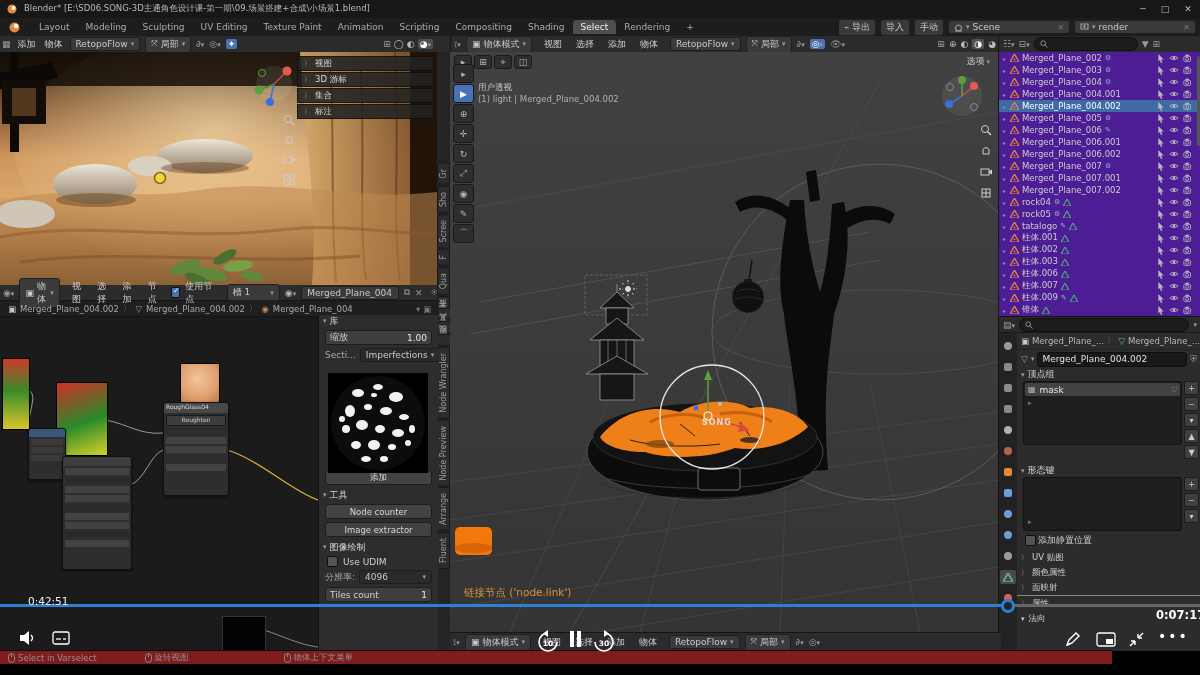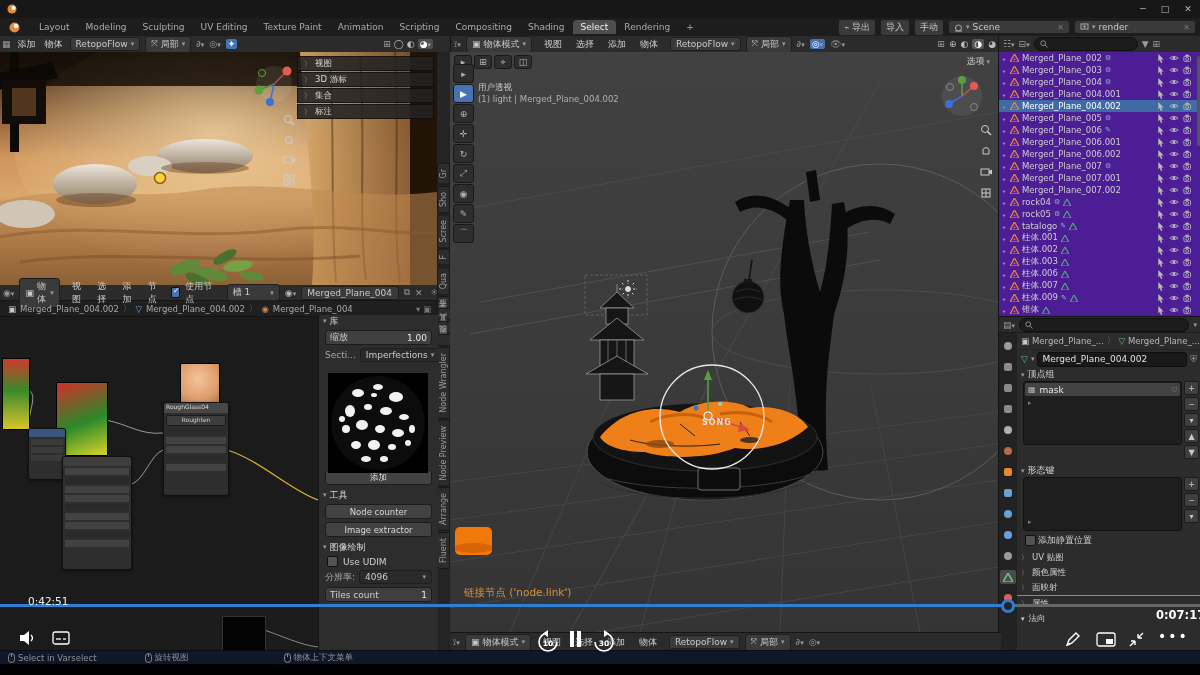--- a/index.html
+++ b/index.html
@@ -46,20 +46,21 @@
 </head>
 <body>
 
 <div id="app">
 
   <div class="abs row" id="titlebar" style="left:0;top:0;width:1200px;height:18px;background:#171717;border-bottom:1px solid #090909;">
     <svg width="12" height="12" style="margin-left:6px">
       <circle cx="6" cy="6" r="4.5" fill="#e8883a"></circle>
         <circle cx="7.5" cy="5" r="2" fill="#fff"></circle>
     </svg>
+    <span style="margin-left:6px;font-size:8.5px;color:#b9b9b9;white-space:nowrap;">Blender* [E:\SD06.SONG-3D主通角色设计课-第一期\09.场景搭建+合成\小场景1.blend]</span>
     <div style="margin-left:auto;display:flex;">
       <div style="width:22px;text-align:center;color:#bbb;">─</div>
       <div style="width:22px;text-align:center;color:#bbb;">□</div>
       <div style="width:24px;text-align:center;color:#bbb;">✕</div>
     </div>
   </div>
 
   <div class="abs row" id="menubar" style="left:0;top:18px;width:1200px;height:18px;background:#1d1d1d;border-bottom:1px solid #0e0e0e;">
     <svg width="13" height="13" style="margin-left:8px">
       <circle cx="6.5" cy="6.5" r="5" fill="#e8883a"></circle>
@@ -1525,21 +1526,21 @@
       </span>
     <span class="pill">
         <span style="font-size:8px;">⤧</span>
         <span>局部</span>
         <span class="caret">▾</span>
       </span>
     <span style="color:#9a9a9a;">∂<span class="caret">▾</span></span>
     <span style="color:#9a9a9a;">◎<span class="caret">▾</span></span>
   </div>
 
-  <div class="abs row" style="left:0;top:650px;width:1200px;height:14px;background:#0f172a;border-top:1px solid #0d0d0d;">
+  <div class="abs row" style="left:0;top:650px;width:1112px;height:14px;background:#7f1d1d;border-top:1px solid #0d0d0d;">
     <div class="row" id="status-items" style="gap:0;">
         <div class="statusitem" style="margin-left: 8px;">
           <span>
             <svg width="7" height="10" viewBox="0 0 7 10">
               <rect x="0.5" y="0.5" width="6" height="9" rx="3" fill="none" stroke="#8a8a8a"></rect>
               <line x1="3.5" y1="1" x2="3.5" y2="4" stroke="#8a8a8a"></line>
             </svg>
           </span>
           <div>Select in Varselect</div>
         </div>

